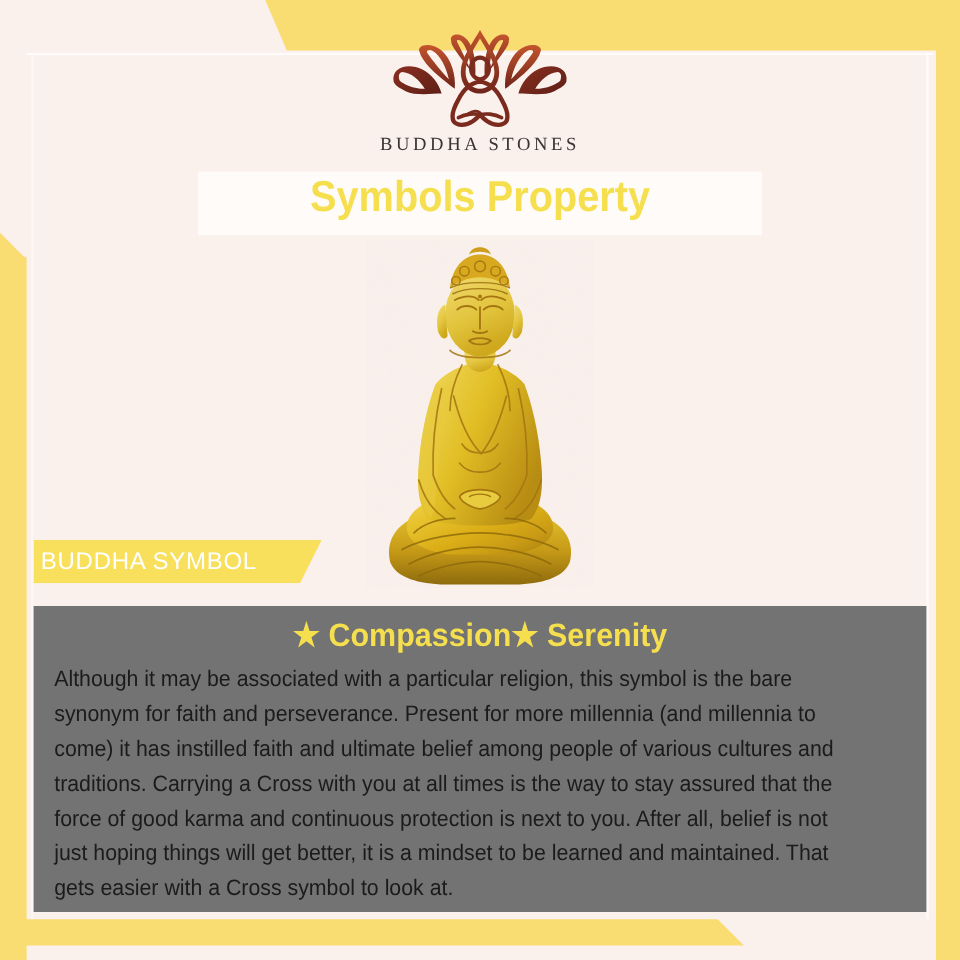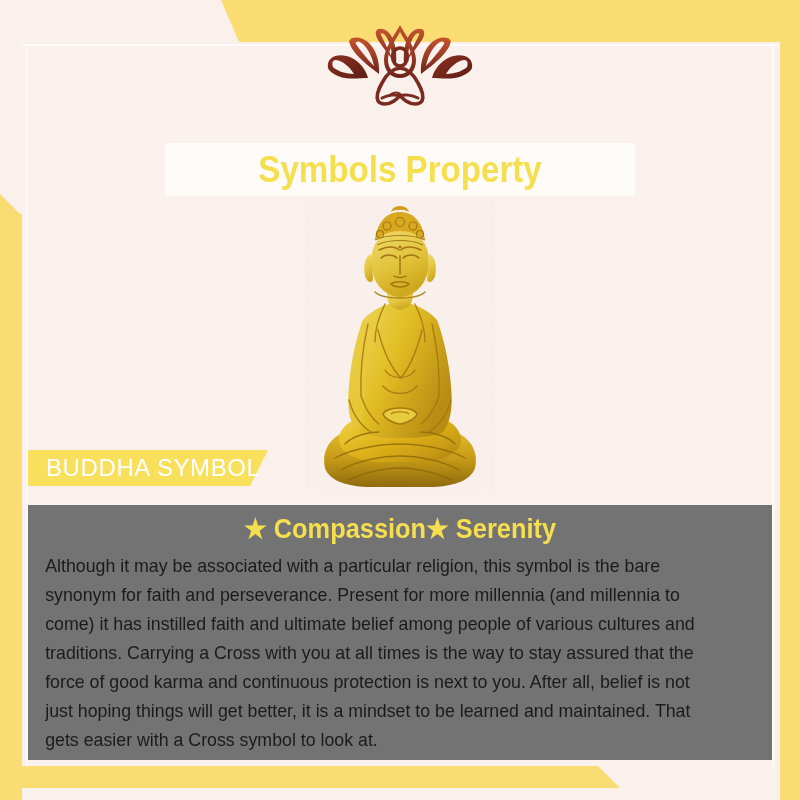--- a/index.html
+++ b/index.html
@@ -38,21 +38,21 @@
     margin-top:4px;
     white-space:nowrap;
   }
 
   
   .title-box{
     position:absolute;
     left:165px; top:143px;
     width:470px; height:53px;
     background:#FEFBF8;
-    display:flex; align-items:center; justify-content:center;
+    display:flex; align-items:flex-start; justify-content:center;
     z-index:3;
   }
   .title-text{
     font-family:"Liberation Sans Narrow","Liberation Sans", sans-serif;
     font-weight:bold;
     font-size:36px;
     color:#F6DF4E;
     letter-spacing:0px;
     transform:scaleX(0.92);
     white-space:nowrap;
@@ -73,23 +73,23 @@
     position:absolute;
     left:28px; top:450px;
     height:36px;
     z-index:4;
   }
   .tag svg{ position:absolute; left:0; top:0; }
   .tag-label{
     position:relative;
     z-index:2;
     display:block;
-    padding:0 18px 0 18px;
+    padding:0 18px 0 6px;
     line-height:36px;
-    font-size:24px;
+    font-size:20px;
     color:#ffffff;
     letter-spacing:0.6px;
     white-space:nowrap;
   }
 
   
   .card{
     position:absolute;
     left:28px; top:505px;
     width:744px; height:255px;
@@ -191,20 +191,21 @@
       <ellipse cx="84" cy="35" rx="7.5" ry="9" fill="none" stroke="#7B2A1E" stroke-width="3.4"></ellipse>
 
       <path d="M84 46 C 76 47, 70 53, 66 61 C 62 68, 60 75, 62 79
                C 65 83, 72 83, 78 79 C 81 77, 83 75, 84 73
                C 85 75, 87 77, 90 79 C 96 83, 103 83, 106 79
                C 108 75, 106 68, 102 61 C 98 53, 92 47, 84 46 Z" fill="none" stroke="#7B2A1E" stroke-width="3.6" stroke-linejoin="round"></path>
 
       <path d="M66 76 C 72 73, 80 72, 84 74 C 88 72, 96 73, 102 76" fill="none" stroke="#7B2A1E" stroke-width="3.0" stroke-linecap="round"></path>
       <path d="M74 73 C 78 70, 82 70, 84 72" fill="none" stroke="#7B2A1E" stroke-width="2.4" stroke-linecap="round"></path>
     </svg>
+    <div class="logo-text">BUDDHA STONES</div>
   </div>
 
   <div class="title-box">
     <span class="title-text">Symbols Property</span>
   </div>
 
   <div class="buddha-wrap">
     <svg viewBox="0 0 190 290">
       <defs>
         <linearGradient id="gold" x1="0" y1="0" x2="1" y2="1">

